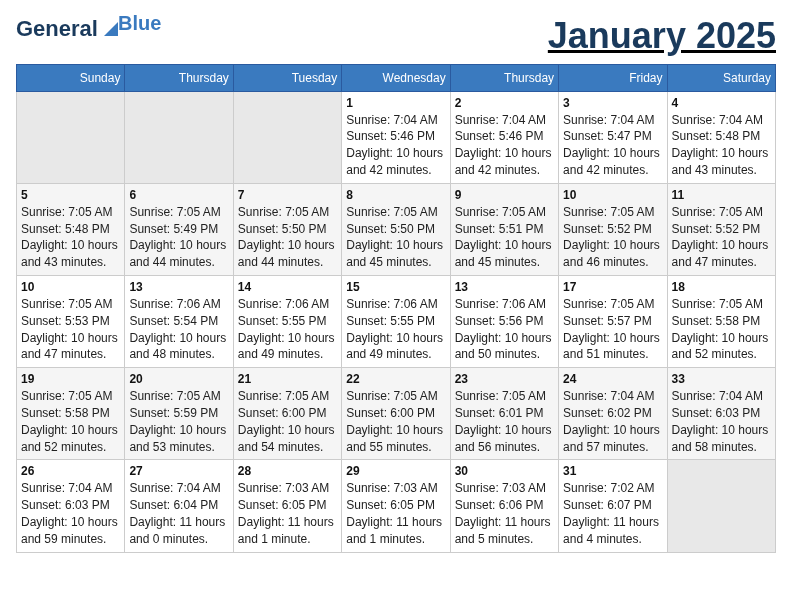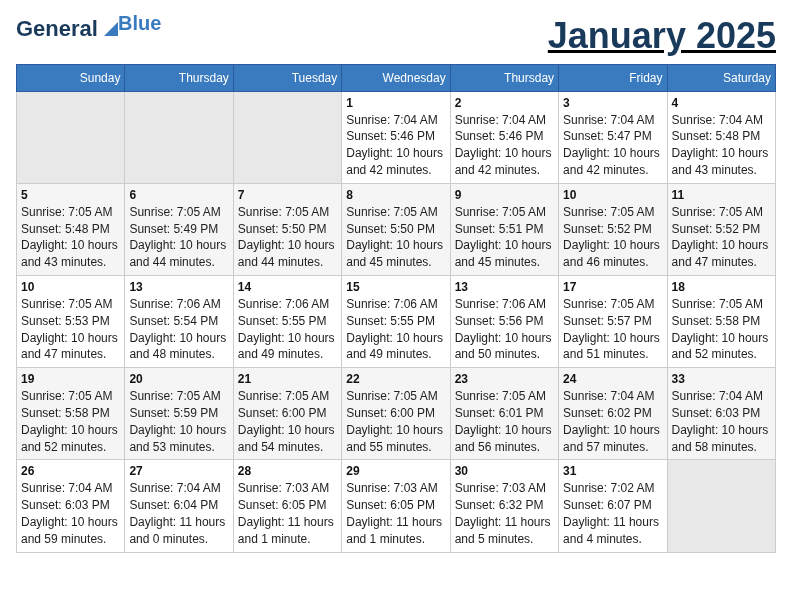--- a/index.html
+++ b/index.html
@@ -233,21 +233,21 @@
         <td>
           <div class="day-num">28</div>
           <div class="day-info"><span>Sunrise: 7:03 AM</span><br><span>Sunset: 6:05 PM</span><br><span>Daylight: 11 hours</span><br><span>and 1 minute.</span></div>
         </td>
         <td>
           <div class="day-num">29</div>
           <div class="day-info"><span>Sunrise: 7:03 AM</span><br><span>Sunset: 6:05 PM</span><br><span>Daylight: 11 hours</span><br><span>and 1 minutes.</span></div>
         </td>
         <td>
           <div class="day-num">30</div>
-          <div class="day-info"><span>Sunrise: 7:03 AM</span><br><span>Sunset: 6:32 PM</span><br><span>Daylight: 11 hours</span><br><span>and 5 minutes.</span></div>
+          <div class="day-info"><span>Sunrise: 7:03 AM</span><br><span>Sunset: 6:06 PM</span><br><span>Daylight: 11 hours</span><br><span>and 5 minutes.</span></div>
         </td>
         <td>
           <div class="day-num">31</div>
           <div class="day-info"><span>Sunrise: 7:02 AM</span><br><span>Sunset: 6:07 PM</span><br><span>Daylight: 11 hours</span><br><span>and 4 minutes.</span></div>
         </td>
         <td class="empty-cell"></td>
       </tr>
     </tbody>
 </table>
 

